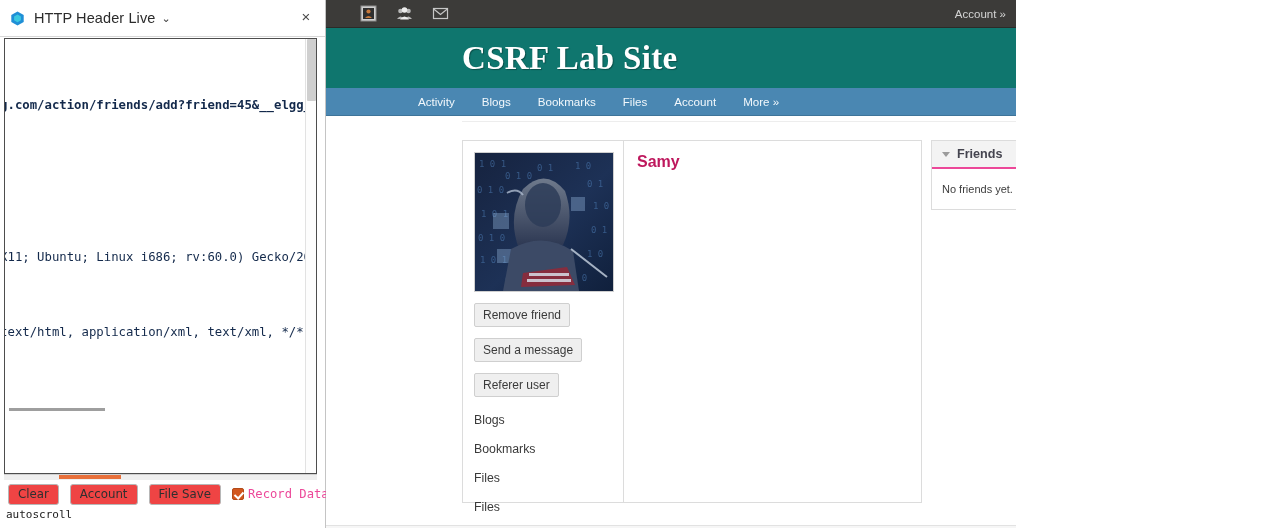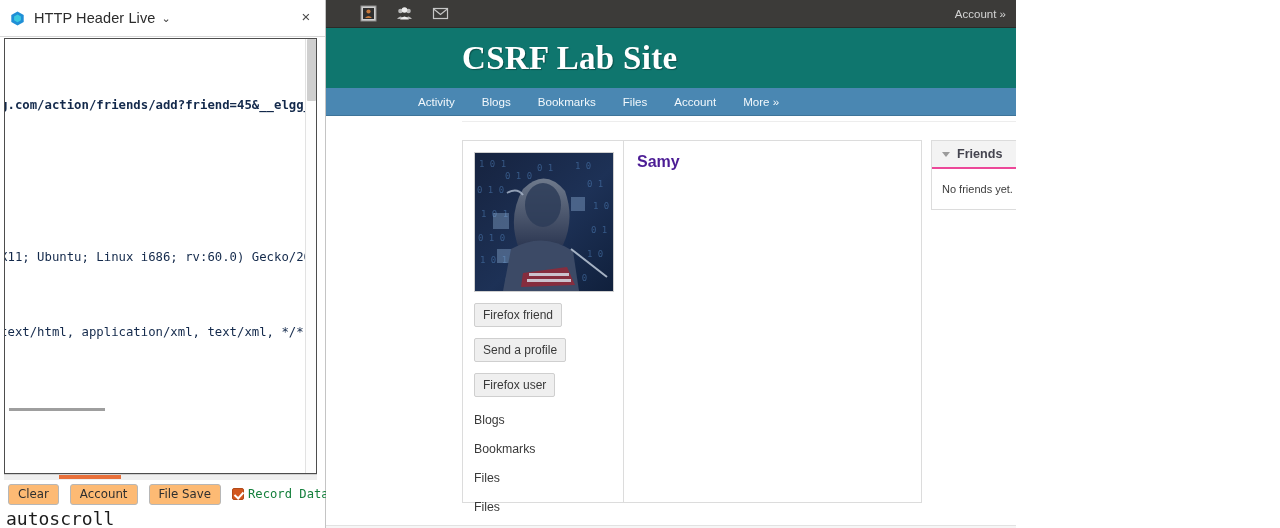--- a/index.html
+++ b/index.html
@@ -90,21 +90,21 @@
     position: absolute; left: 0; top: 481px; width: 326px; height: 26px;
     display: flex; align-items: center; padding-left: 8px;
   }
   .hhl-btn {
     height: 21px;
     padding: 0 9px;
     margin-right: 11px;
     font-size: 11.8px;
     font-family: "DejaVu Sans", sans-serif;
     color: #2f2f2f;
-    background: #fdba74;
+    background: #ef4444;
     border: 1px solid #b7b7b7;
     border-radius: 3px;
     line-height: 19px;
     white-space: nowrap;
     cursor: default;
   }
   .chk {
     width: 12px; height: 12px; flex: 0 0 12px;
     background: #d2571e;
     border: 1px solid #b34a18;
@@ -115,27 +115,27 @@
   .chk::after {
     content: "";
     position: absolute; left: 3px; top: 1px;
     width: 4px; height: 7px;
     border: solid #ffffff;
     border-width: 0 2px 2px 0;
     transform: rotate(42deg);
   }
   .chk-label {
     font-family: "DejaVu Sans Mono", monospace;
-    font-size: 12.2px; color: #15803d; white-space: nowrap;
+    font-size: 12.2px; color: #ec4899; white-space: nowrap;
     margin-right: 12px;
   }
   .hhl-autoscroll {
     position: absolute; left: 6px; top: 508px;
     font-family: "DejaVu Sans Mono", monospace;
-    font-size: 18px; color: #1b1b1b;
+    font-size: 11px; color: #1b1b1b;
   }
 
   
   .page { position: relative; width: 954px; height: 528px; background: #ffffff; overflow: hidden; }
 
   .topbar {
     height: 28px; background: #3c3b39;
     display: flex; align-items: center;
     padding: 0 10px 0 34px;
     border-bottom: 1px solid #2b2a28;
@@ -215,21 +215,21 @@
     display: block;
     margin-top: 15px;
     font-size: 12.3px;
     color: #3a3a3a;
     text-decoration: none;
     white-space: nowrap;
   }
   .plink:first-of-type { margin-top: 16px; }
   .profile-right { flex: 1 1 auto; padding: 12px 0 0 13px; }
   .profile-name {
-    font-size: 16px; font-weight: bold; color: #4c1d95;
+    font-size: 16px; font-weight: bold; color: #be185d;
   }
 
   .friends-module {
     position: absolute; left: 605px; top: 8px;
     width: 216px;
     background: #ffffff;
     border: 1px solid #dcdcdc;
   }
   .friends-head {
     height: 28px;
@@ -412,23 +412,23 @@
                 <path d="M36 96 q32 -18 62 2 l6 40 l-76 0 z" fill="#3c4a66"></path>
                 <path d="M48 120 l44 -6 l8 18 l-54 2 z" fill="#8e2a3a" opacity="0.9"></path>
                 <g fill="#d8dde6" opacity="0.85">
                   <rect x="54" y="120" width="40" height="3"></rect>
                   <rect x="52" y="126" width="44" height="3"></rect>
                 </g>
                 <path d="M96 96 L132 124" stroke="#c9d4e2" stroke-width="2" opacity="0.8" fill="none"></path>
                 <path d="M32 40 q10 -6 16 2" stroke="#aebcd0" stroke-width="2" fill="none" opacity="0.8"></path>
               </svg>
             </div>
-            <div class="pbtn">Firefox friend</div>
-            <div class="pbtn">Send a profile</div>
-            <div class="pbtn">Firefox user</div>
+            <div class="pbtn">Remove friend</div>
+            <div class="pbtn">Send a message</div>
+            <div class="pbtn">Referer user</div>
             <a class="plink">Blogs</a>
             <a class="plink">Bookmarks</a>
             <a class="plink">Files</a>
             <a class="plink">Files</a>
             
           </div>
           <div class="profile-right">
             <div class="profile-name">Samy</div>
           </div>
         </div>

